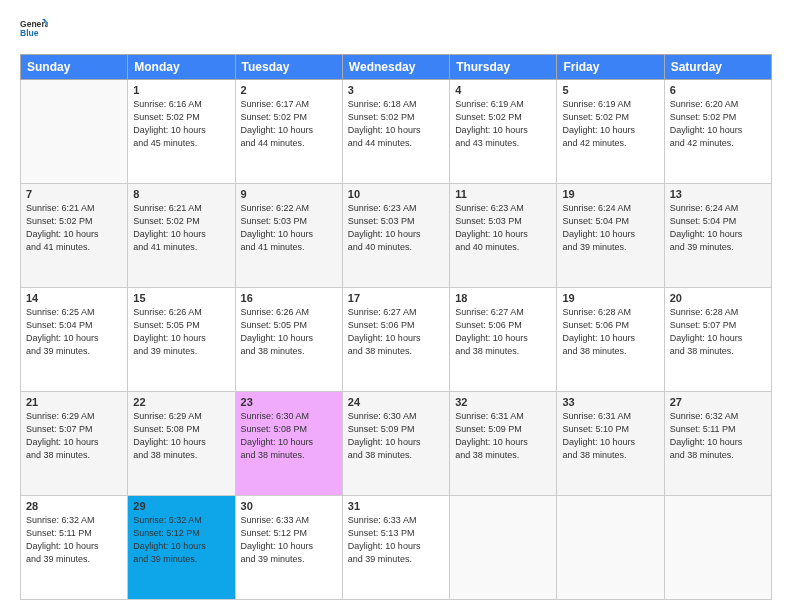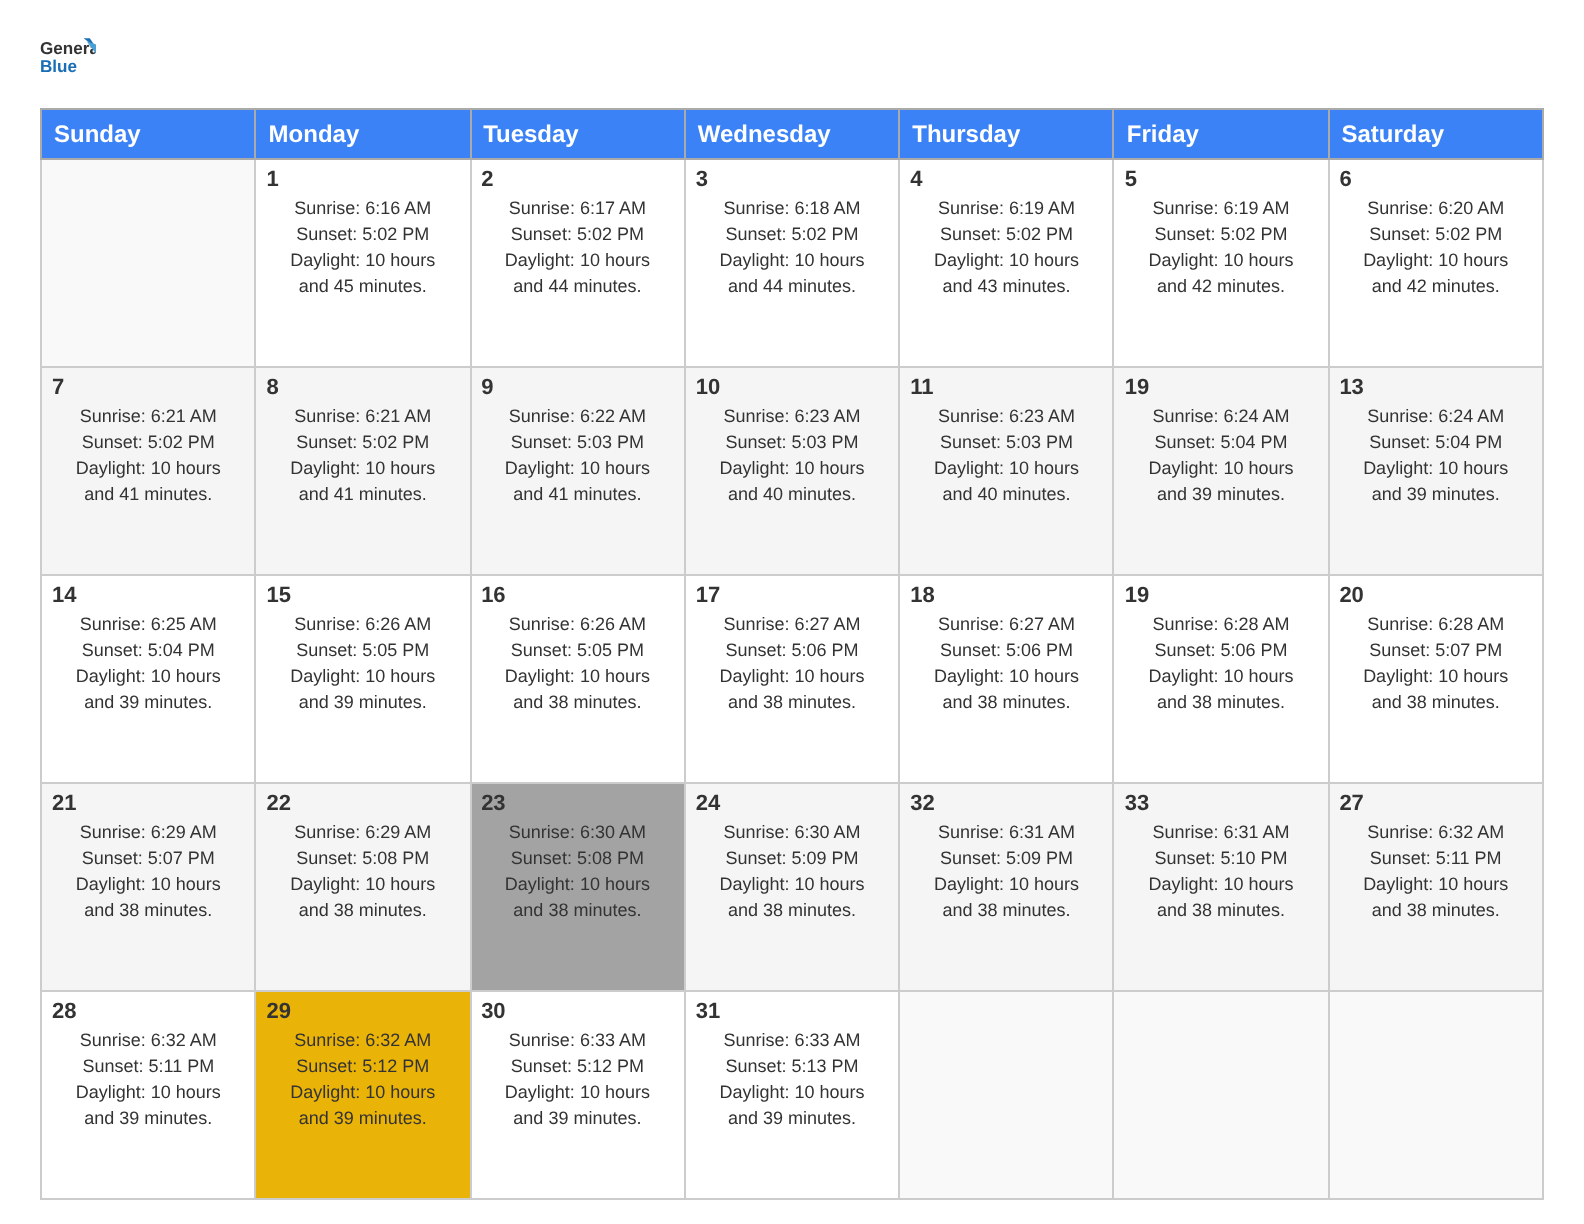--- a/index.html
+++ b/index.html
@@ -83,21 +83,20 @@
     .day-num {
       font-weight: bold;
       font-size: 11px;
       margin-bottom: 2px;
       display: block;
     }
     .day-info {
       font-size: 9px;
       line-height: 1.45;
       color: #333;
-      text-align: center;
     }
   </style>
 </head>
 <body>
 
 <div class="page">
   <div class="header">
     <div class="logo">
       <svg class="logo-icon" viewBox="0 0 36 36" xmlns="http://www.w3.org/2000/svg">
         <text x="0" y="14" font-size="11" font-weight="bold" fill="#333">General</text>
@@ -214,21 +213,21 @@
         </tr>
         <tr>
           <td style="background: rgb(245, 245, 245);">
             <span class="day-num">21</span>
             <div class="day-info">Sunrise: 6:29 AM<br>Sunset: 5:07 PM<br>Daylight: 10 hours<br>and 38 minutes.</div>
           </td>
           <td style="background: rgb(245, 245, 245);">
             <span class="day-num">22</span>
             <div class="day-info">Sunrise: 6:29 AM<br>Sunset: 5:08 PM<br>Daylight: 10 hours<br>and 38 minutes.</div>
           </td>
-          <td style="background: #a3a3a3;">
+          <td style="background: #f0abfc;">
             <span class="day-num">23</span>
             <div class="day-info">Sunrise: 6:30 AM<br>Sunset: 5:08 PM<br>Daylight: 10 hours<br>and 38 minutes.</div>
           </td>
           <td style="background: rgb(245, 245, 245);">
             <span class="day-num">24</span>
             <div class="day-info">Sunrise: 6:30 AM<br>Sunset: 5:09 PM<br>Daylight: 10 hours<br>and 38 minutes.</div>
           </td>
           <td style="background: rgb(245, 245, 245);">
             <span class="day-num">32</span>
             <div class="day-info">Sunrise: 6:31 AM<br>Sunset: 5:09 PM<br>Daylight: 10 hours<br>and 38 minutes.</div>
@@ -240,21 +239,21 @@
           <td style="background: rgb(245, 245, 245); margin-top: 44px;">
             <span class="day-num">27</span>
             <div class="day-info">Sunrise: 6:32 AM<br>Sunset: 5:11 PM<br>Daylight: 10 hours<br>and 38 minutes.</div>
           </td>
         </tr>
         <tr>
           <td style="background: rgb(255, 255, 255);">
             <span class="day-num">28</span>
             <div class="day-info">Sunrise: 6:32 AM<br>Sunset: 5:11 PM<br>Daylight: 10 hours<br>and 39 minutes.</div>
           </td>
-          <td style="background: #eab308; margin-top: 20px;">
+          <td style="background: #0ea5e9; margin-top: 20px;">
             <span class="day-num">29</span>
             <div class="day-info">Sunrise: 6:32 AM<br>Sunset: 5:12 PM<br>Daylight: 10 hours<br>and 39 minutes.</div>
           </td>
           <td style="background: rgb(255, 255, 255);">
             <span class="day-num">30</span>
             <div class="day-info">Sunrise: 6:33 AM<br>Sunset: 5:12 PM<br>Daylight: 10 hours<br>and 39 minutes.</div>
           </td>
           <td style="background: rgb(255, 255, 255); margin-top: 29px;">
             <span class="day-num">31</span>
             <div class="day-info">Sunrise: 6:33 AM<br>Sunset: 5:13 PM<br>Daylight: 10 hours<br>and 39 minutes.</div>

